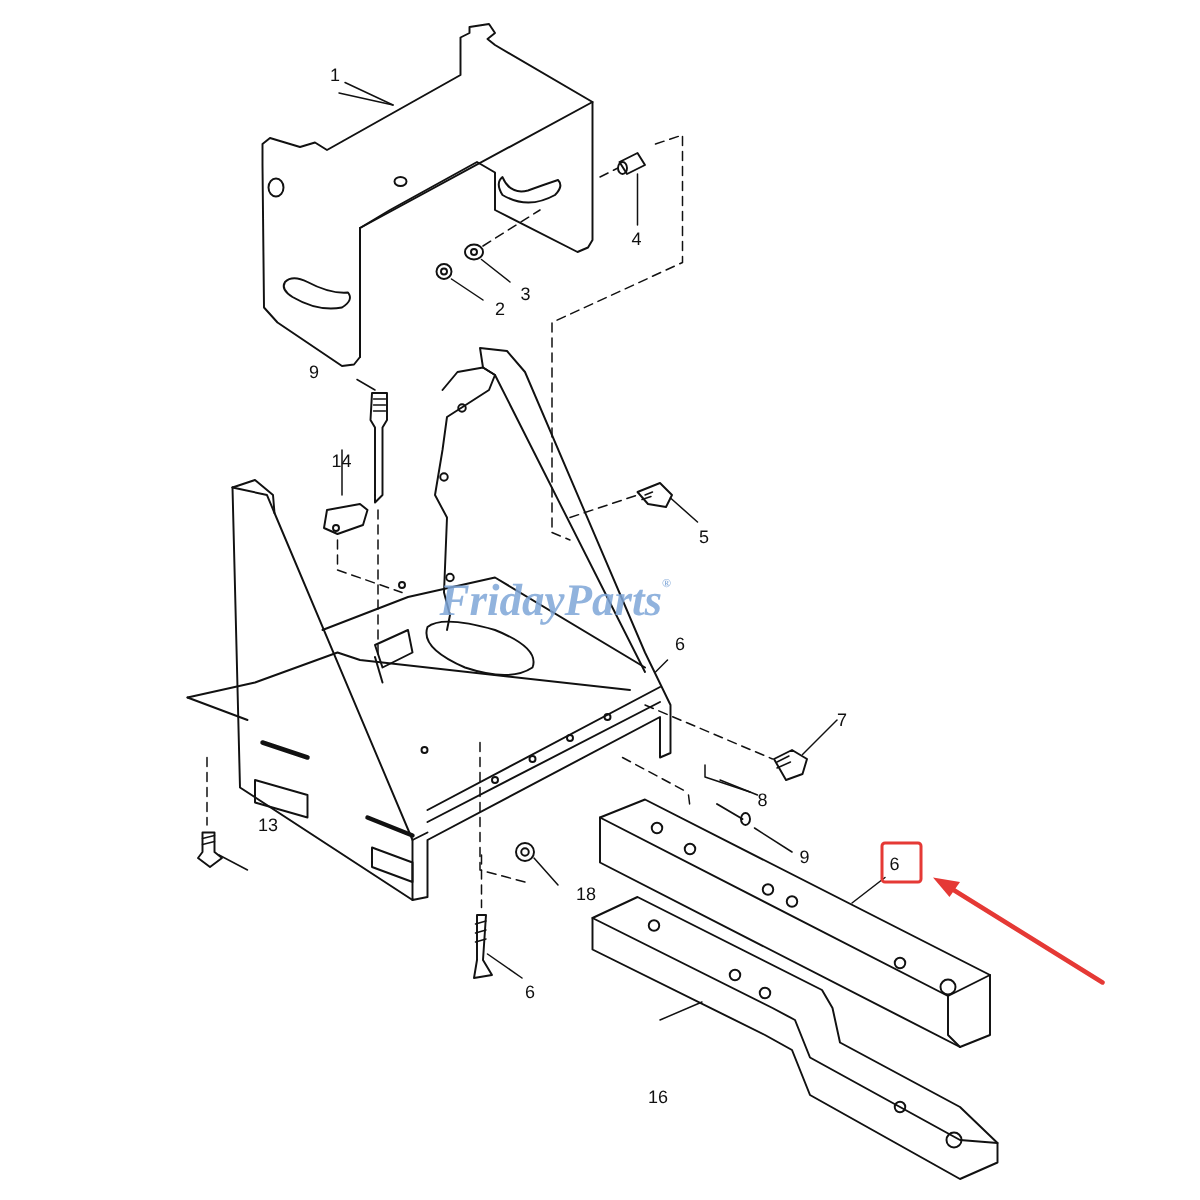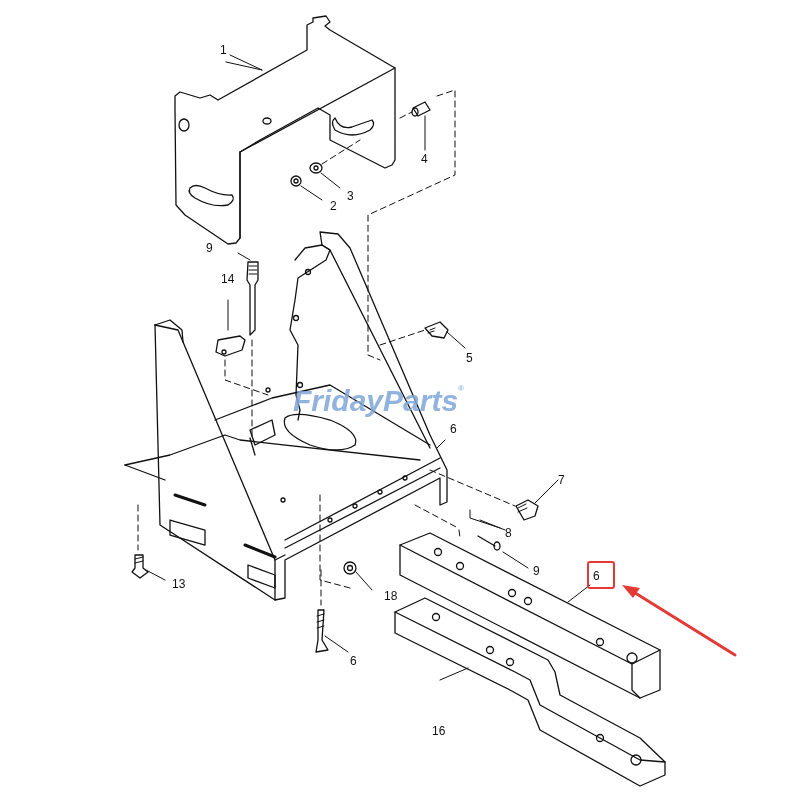--- a/index.html
+++ b/index.html
@@ -1,19 +1,19 @@
 <!DOCTYPE html>
 <html><head>
 <meta charset="utf-8">
 <style>
   html, body { margin: 0; padding: 0; background: #ffffff; }
   body { width: 800px; height: 800px; position: relative; overflow: hidden; font-family: "Liberation Sans", sans-serif; }
   #diagram { position: absolute; left: 0; top: 0; width: 800px; height: 800px; }
   .callout { position: absolute; font-family: "Liberation Sans", sans-serif; font-size: 12px; color: #111; line-height: 1; }
-  .watermark { position: absolute; left: 293px; top: 384px; font-family: Liberation Sans, sans-serif; font-weight: bold; font-style: italic; font-size: 30px; letter-spacing: 0px; color: #7ea6d8; opacity: 0.85; white-space: nowrap; }
+  .watermark { position: absolute; left: 293px; top: 384px; font-family: Liberation Serif, serif; font-weight: bold; font-style: italic; font-size: 30px; letter-spacing: 0px; color: #7ea6d8; opacity: 0.85; white-space: nowrap; }
   .watermark .reg { font-size: 8px; vertical-align: top; font-style: normal; }
   .highlight-box { position: absolute; left: 587px; top: 561px; width: 28px; height: 28px; border: 2px solid #e53935; border-radius: 3px; box-sizing: border-box; }
 </style>
 </head>
 <body>
 
 <svg id="diagram" viewBox="0 0 800 800" xmlns="http://www.w3.org/2000/svg">
   <g fill="none" stroke="#111" stroke-width="1.3" stroke-linejoin="round" stroke-linecap="round">
 
     <g>
@@ -182,16 +182,16 @@
 <span class="callout" style="left:347px;top:190px">3</span>
 <span class="callout" style="left:421px;top:153px">4</span>
 <span class="callout" style="left:466px;top:352px">5</span>
 <span class="callout" style="left:450px;top:423px">6</span>
 <span class="callout" style="left:558px;top:474px">7</span>
 <span class="callout" style="left:505px;top:527px">8</span>
 <span class="callout" style="left:533px;top:565px">9</span>
 <span class="callout" style="left:593px;top:570px">6</span>
 <span class="callout" style="left:350px;top:655px">6</span>
 <span class="callout" style="left:384px;top:590px">18</span>
-<span class="callout" style="left:172px;top:578px">13</span>
-<span class="callout" style="left:221px;top:273px">14</span>
+<span class="callout" style="left:172px;top:544px">13</span>
+<span class="callout" style="left:221px;top:301px">14</span>
 <span class="callout" style="left:206px;top:242px">9</span>
 <span class="callout" style="left:432px;top:725px">16</span>
 
 </body></html>

